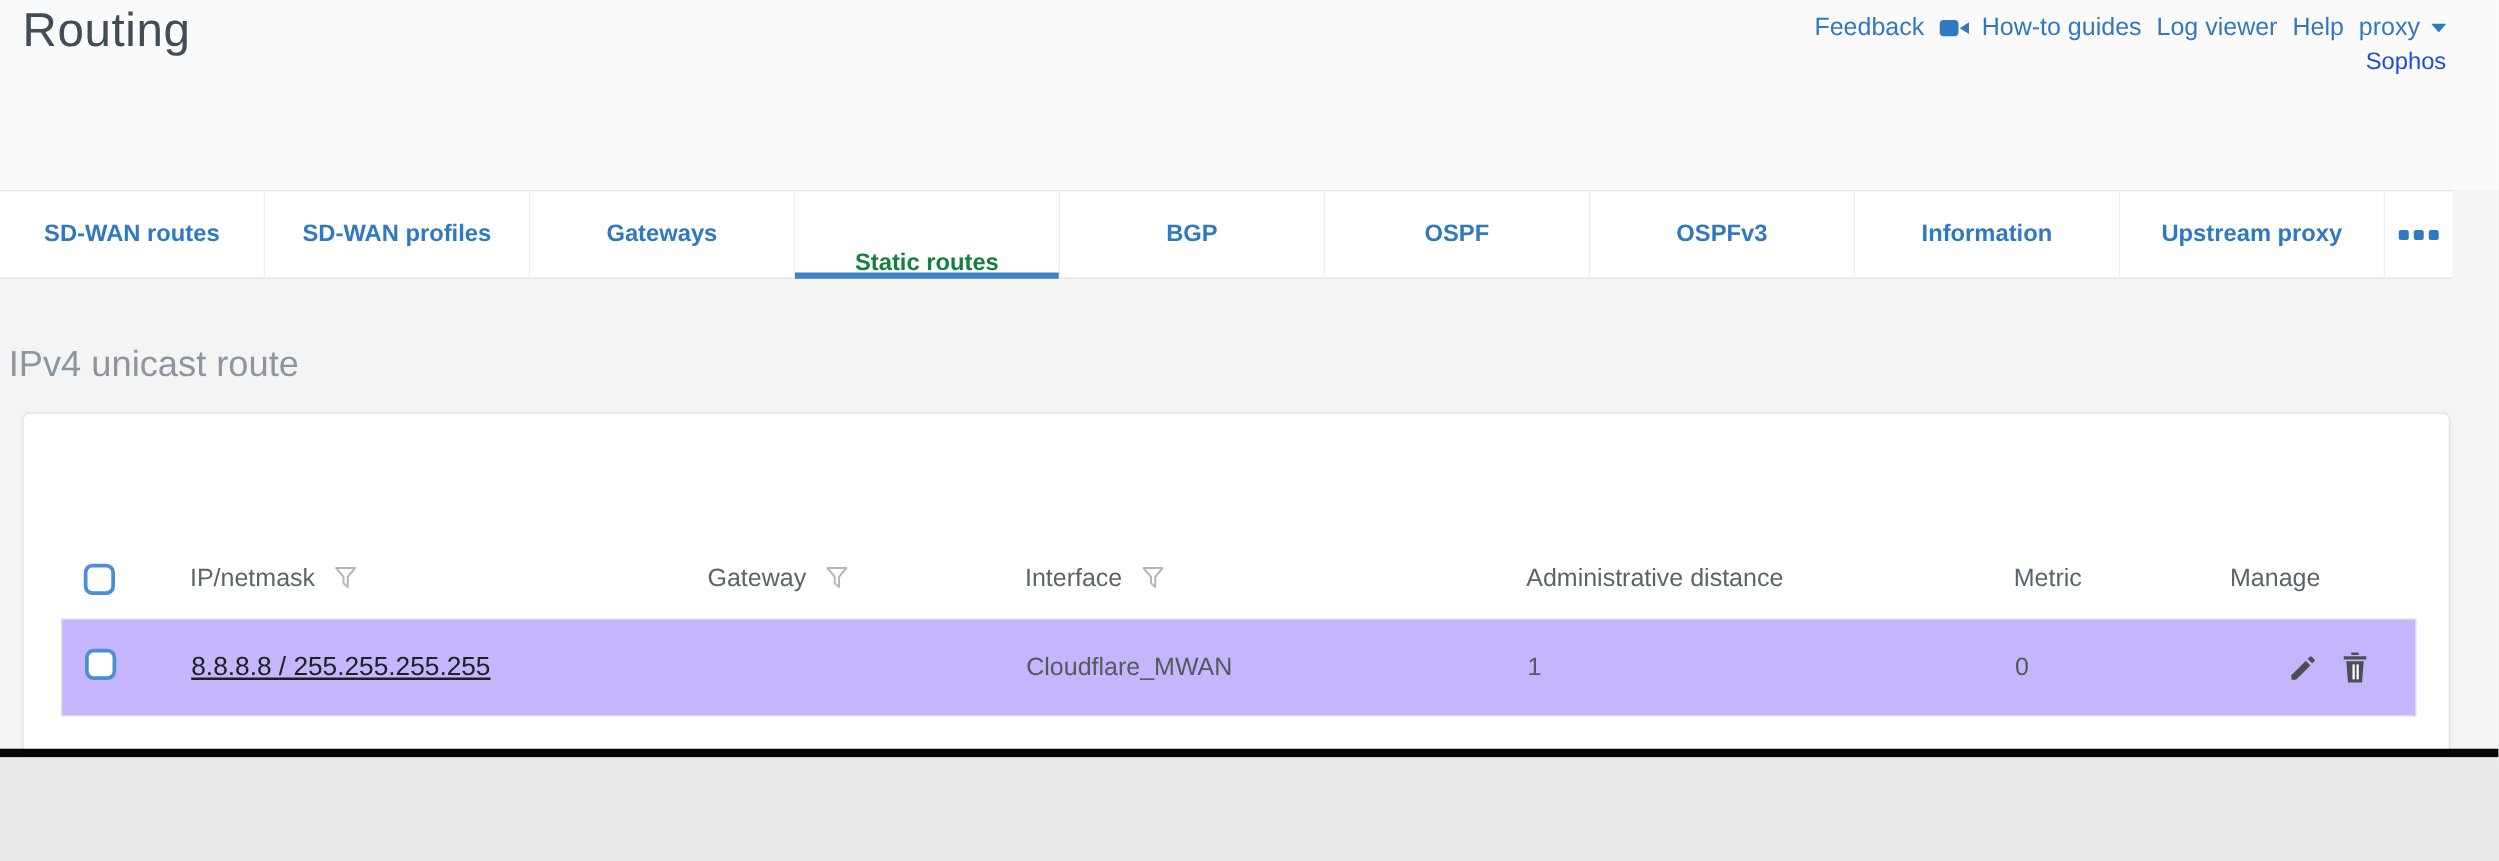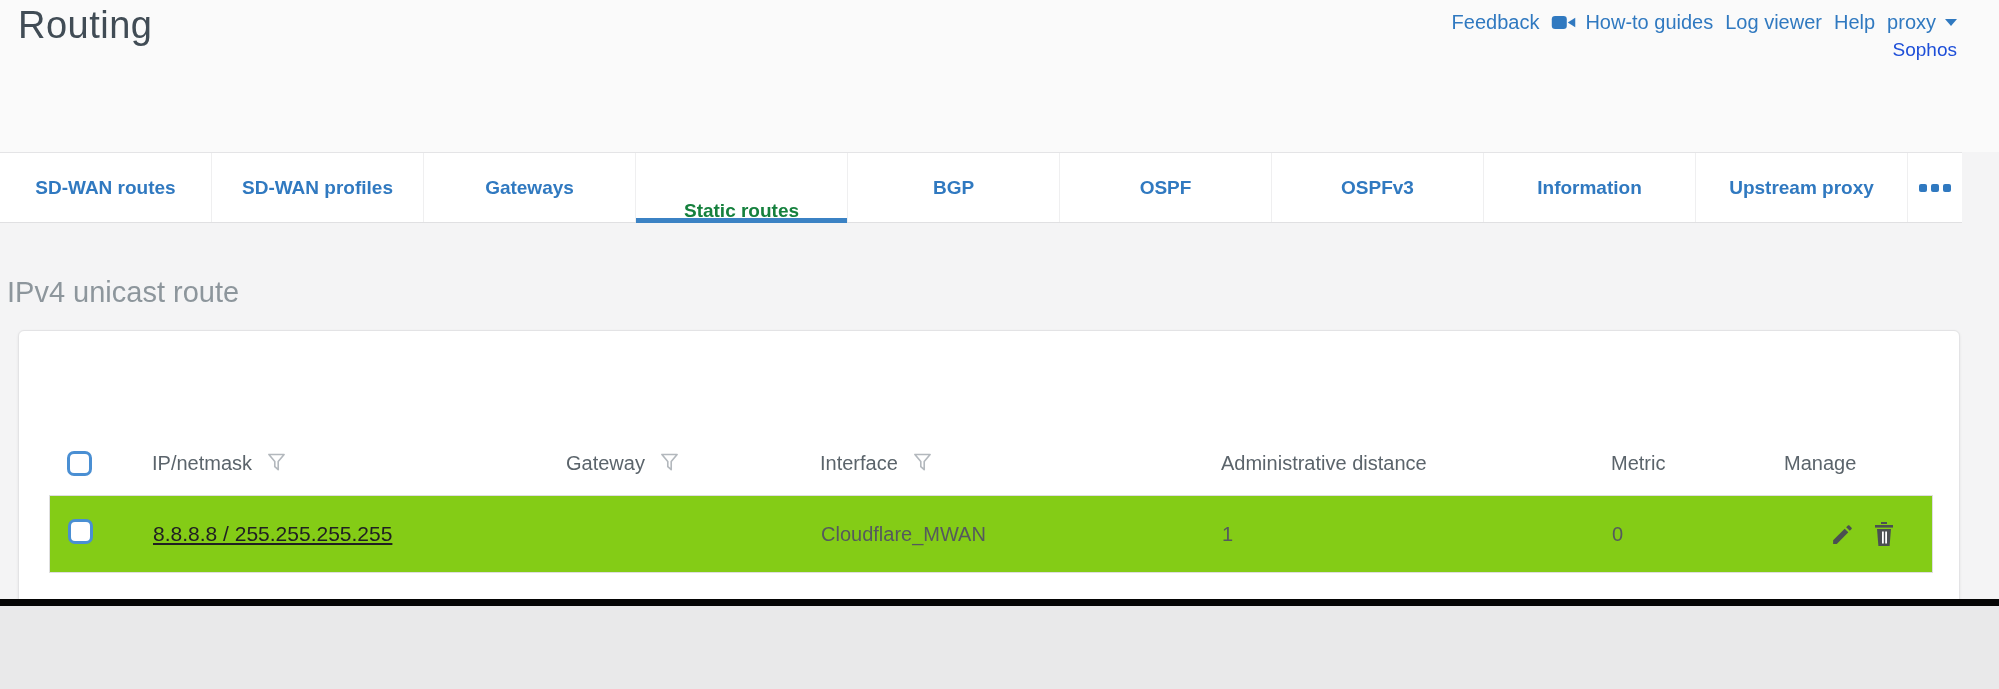--- a/index.html
+++ b/index.html
@@ -34,21 +34,21 @@
   .btn.primary { width:142px; background:#4181c0; border:1px solid #4181c0; color:#ffffff; }
   .btn.secondary { width:164px; background:#ffffff; border:1px solid #c9c9cb; color:#2f2f31; }
 
   
   .grid { display:grid; grid-template-columns:103px 414px 254px 401px 390px 173px 149px; align-items:center; }
   .thead { position:absolute; left:30px; top:108px; width:1884px; height:48px; }
   .th-cell { display:flex; align-items:center; font-size:20px; color:#5b646b; }
   .c-check { padding-left:18px; }
   .filter { display:inline-flex; margin-left:15px; cursor:pointer; }
   .checkbox { display:inline-block; width:25px; height:25px; border:3px solid #4a8fd3; border-radius:7px; background:#fff; cursor:pointer; }
-  .trow { position:absolute; left:30px; top:164px; width:1884px; height:78px; border:1px solid #dededf; background:#84cc16; }
+  .trow { position:absolute; left:30px; top:164px; width:1884px; height:78px; border:1px solid #dededf; background:#c4b5fd; }
   .cell { font-size:20px; color:#55595d; }
   .ip-link { font-size:21px; color:#202022; text-decoration:underline; cursor:pointer; }
   .manage { display:flex; align-items:center; gap:17px; padding-left:45px; }
   .icon-btn { display:inline-flex; cursor:pointer; }
 
   .bottom-bar { position:absolute; left:0; bottom:0; width:1999px; height:7px; background:#050505; }
 </style>
 </head>
 <body>
 

